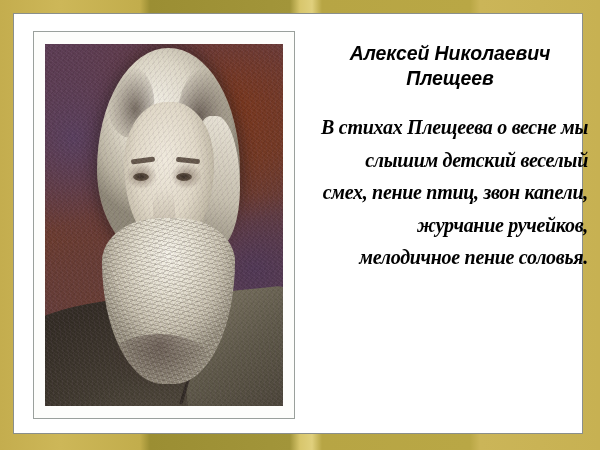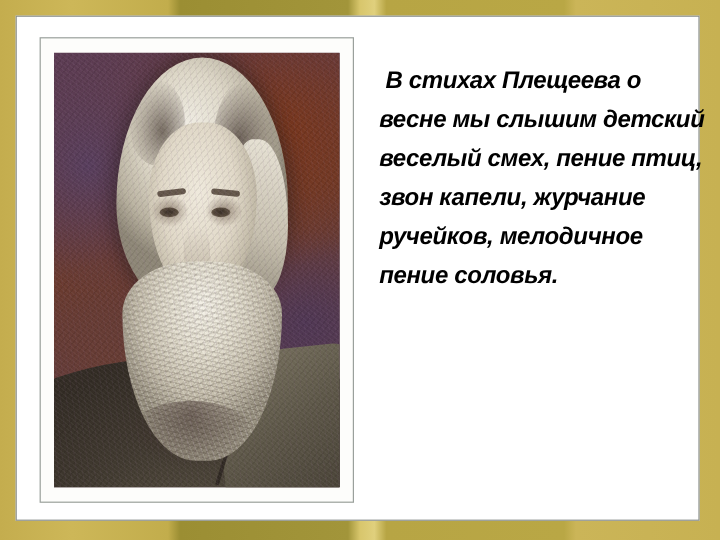--- a/index.html
+++ b/index.html
@@ -296,24 +296,25 @@
     color: #000000;
     letter-spacing: -0.1px;
   }
   .body-text {
     margin: 0;
     padding: 20px 2px 0 6px;
     font-size: 20px;
     line-height: 32.5px;
     font-weight: bold;
     font-style: italic;
-    text-align: left;
+    text-align: right;
     color: #000000;
     letter-spacing: -0.3px;
     white-space: pre-wrap;
+    font-family: Liberation Serif, serif;
   }
 </style>
 </head>
 <body>
 
 <div class="slide">
 
   <div class="panel">
 
     <div class="portrait-frame">
@@ -346,17 +347,18 @@
             <div class="beard-tex"></div>
           </div>
           <div class="beard-shadow"></div>
         </div>
 
         <div class="photo-noise"></div>
       </div>
     </div>
 
     <div class="text-col">
+      <h1 class="title">Алексей Николаевич Плещеев</h1>
       <p class="body-text"> В стихах Плещеева о весне мы слышим детский веселый смех, пение птиц, звон капели, журчание ручейков, мелодичное пение соловья.</p>
     </div>
 
   </div>
 </div>
 
 </body></html>

